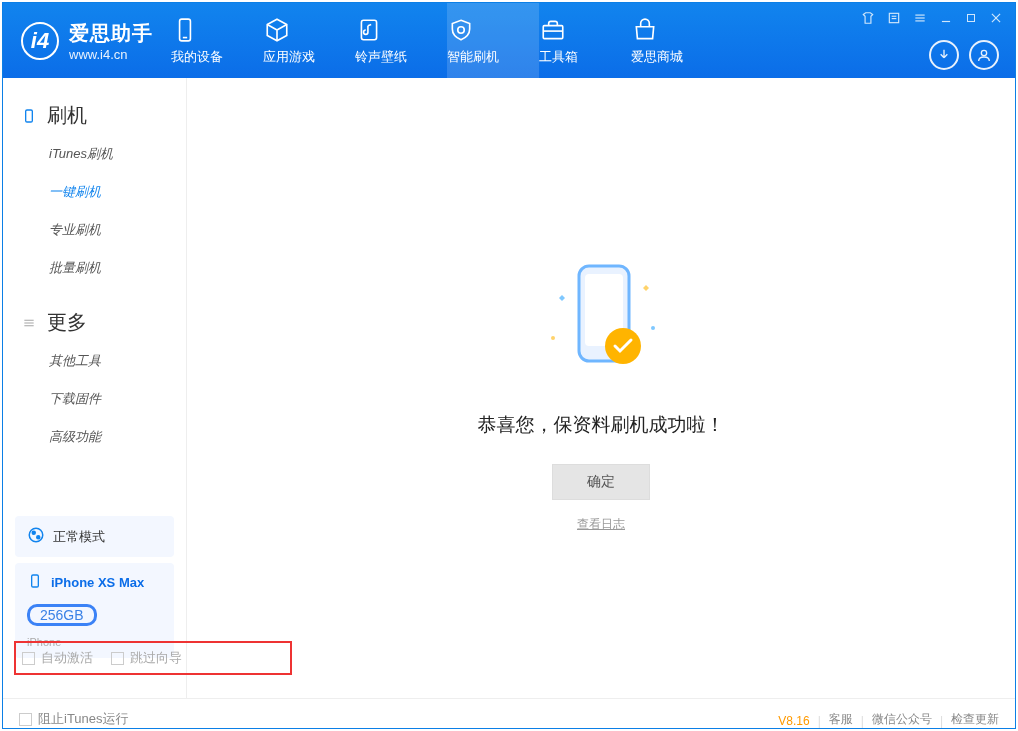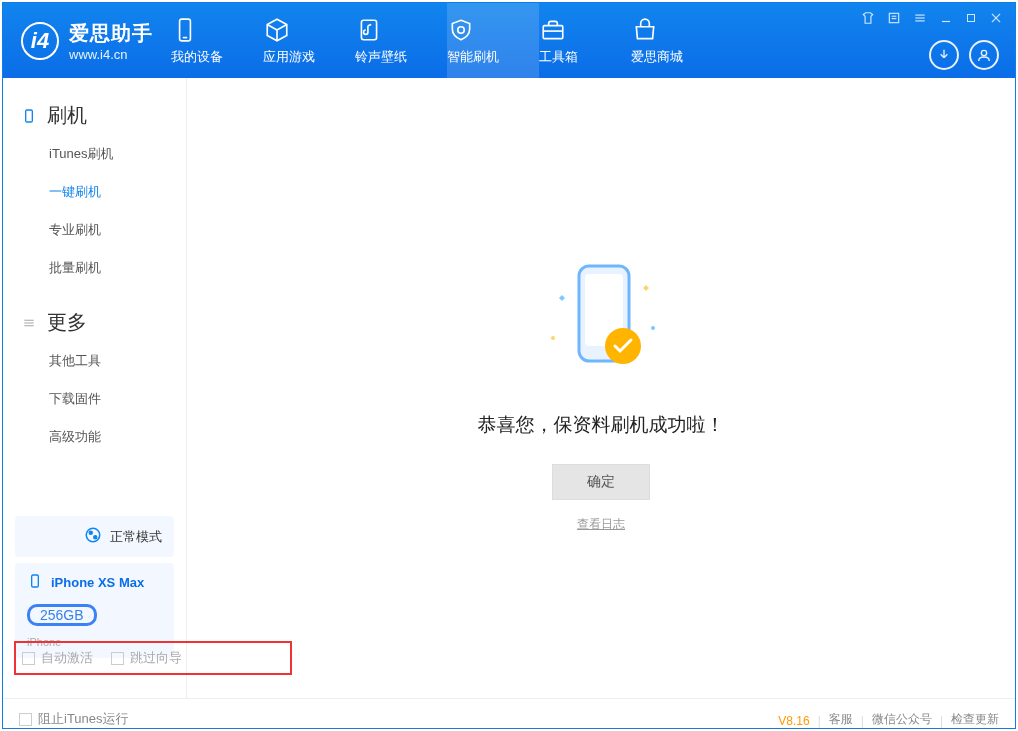--- a/index.html
+++ b/index.html
@@ -20,25 +20,25 @@
 
 .header-right { position: absolute; right: 12px; top: 8px; display: flex; gap: 12px; align-items: center; color: #cfe6fb; font-size: 14px; }
 .header-right .win-btn { cursor: pointer; display: inline-flex; }
 .circle-btns { position: absolute; right: 16px; bottom: 8px; display: flex; gap: 10px; }
 .circle-btn { width: 30px; height: 30px; border: 2px solid #fff; border-radius: 50%; display: flex; align-items: center; justify-content: center; cursor: pointer; opacity: .9; }
 
 .body { flex: 1; display: flex; }
 .sidebar { width: 184px; border-right: 1px solid #eee; padding-top: 18px; }
 .group-h { display: flex; align-items: center; gap: 10px; padding: 6px 18px; color: #333; font-size: 20px; }
 .group-icon { width: 16px; height: 16px; display: inline-flex; }
-.side-item { padding: 10px 18px 10px 46px; font-size: 13px; color: #555; cursor: pointer; }
+.side-item { padding: 10px 18px 10px 46px; font-size: 13px; color: #555; cursor: pointer; font-style: italic; }
 .side-item.active { color: #1184ee; }
 
 .device-block { margin-top: 60px; }
-.device-card { background: #f3f7ff; margin: 6px 12px; padding: 10px 12px; border-radius: 4px; font-size: 13px; color: #333; display: flex; align-items: center; gap: 8px; justify-content: flex-end; }
+.device-card { background: #f3f7ff; margin: 6px 12px; padding: 10px 12px; border-radius: 4px; font-size: 13px; color: #333; display: flex; align-items: center; gap: 8px; }
 .device-card.info { flex-direction: column; align-items: flex-start; position: relative; }
 .device-card .name { color: #0b6de8; font-weight: bold; }
 .storage-badge { display: inline-block; border: 3px solid #3b82f6; color: #3b82e6; border-radius: 10px; padding: 0 10px; font-size: 14px; margin-top: 4px; }
 .device-card .sub { color: #aaa; font-size: 11px; margin-top: 2px; }
 
 .main { flex: 1; position: relative; }
 .success-area { text-align: center; margin-top: 180px; }
 .phone-illu { margin: 0 auto 24px; width: 140px; height: 130px; position: relative; }
 .msg { font-size: 19px; color: #222; margin-bottom: 26px; }
 .ok-btn { display: inline-block; border: 1px solid #ddd; padding: 8px 34px; font-size: 14px; color: #555; cursor: pointer; background: #e5e5e5; }

